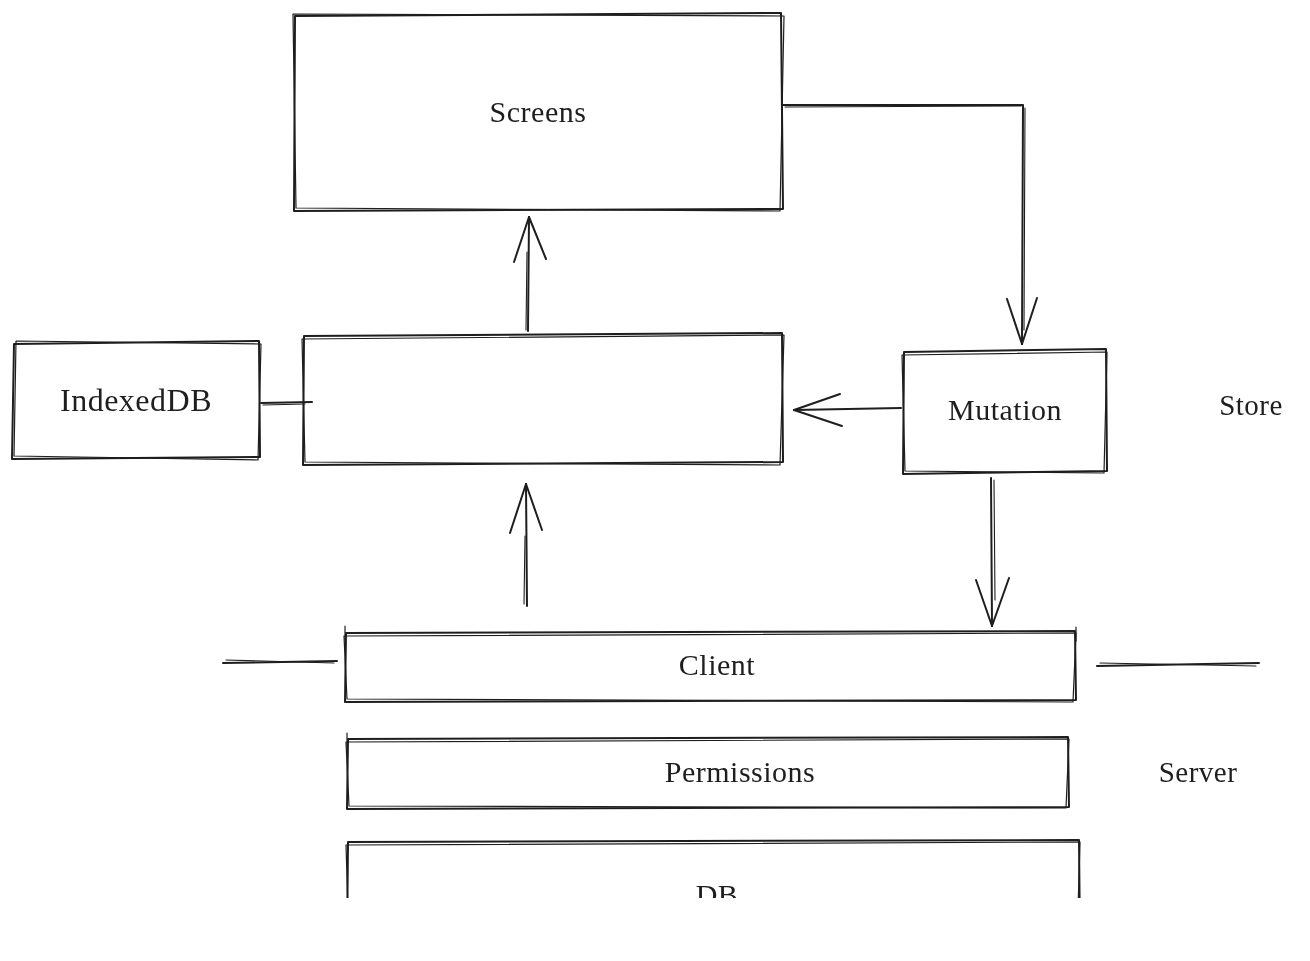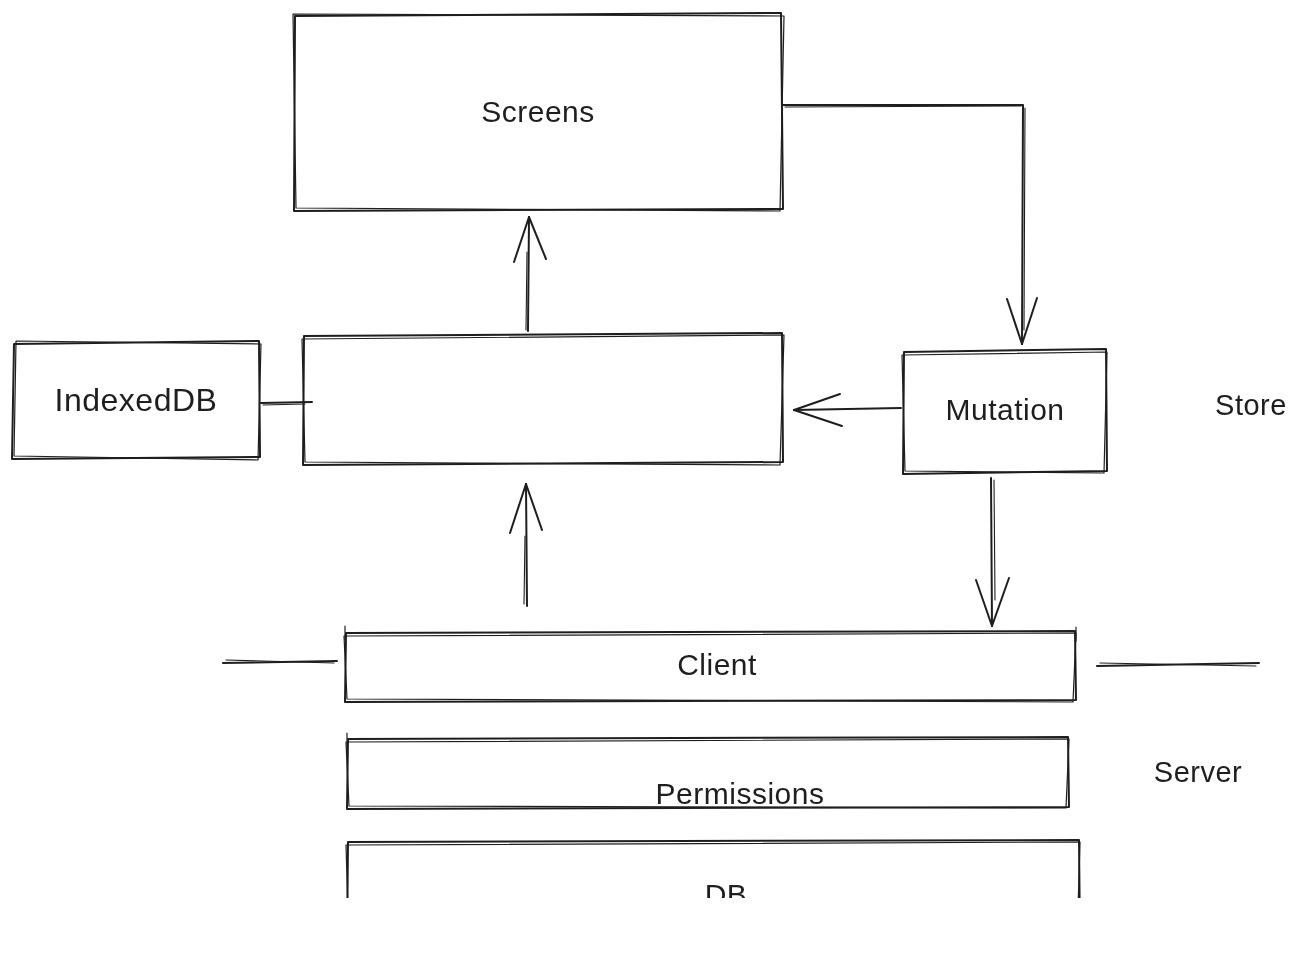--- a/index.html
+++ b/index.html
@@ -6,21 +6,21 @@
     margin: 0;
     padding: 0;
     background: #ffffff;
   }
   .canvas {
     position: relative;
     width: 1310px;
     height: 898px;
     background: #ffffff;
     overflow: hidden;
-    font-family: Liberation Sans, sans-serif;
+    font-family: Liberation Serif, serif;
     color: #1e1e1e;
   }
   .canvas svg {
     position: absolute;
     left: 0;
     top: 0;
   }
   .diagram-label {
     position: absolute;
     transform: translate(-50%, -50%);
@@ -32,23 +32,23 @@
   }
   .region-label {
     font-size: 29px;
   }
   .lbl-screens     { left: 538px;  top: 112px; }
   .lbl-indexeddb   { left: 136px;  top: 400px; font-size: 32px; }
   .lbl-store       { left: 543px;  top: 400px; font-size: 32px; }
   .lbl-mutation    { left: 1005px; top: 410px; text-align: right; }
   .lbl-client      { left: 1251px; top: 405px; }
   .lbl-sockets     { left: 717px;  top: 665px; }
-  .lbl-permissions { left: 740px;  top: 772px; margin-top: 22px; }
+  .lbl-permissions { left: 740px;  top: 772px; }
   .lbl-server      { left: 1198px; top: 772px; }
-  .lbl-db          { left: 717px;  top: 895px; margin-left: 9px; }
+  .lbl-db          { left: 717px;  top: 895px; }
 </style>
 </head>
 <body>
 
 <div class="canvas">
 
   <svg width="1310" height="961" viewBox="0 0 1310 961" fill="none" stroke="#1e1e1e" stroke-width="2" stroke-linecap="round" stroke-linejoin="round">
 
     <g>
       <path d="M295 16 L781 13 L783 209 L294 211 Z" fill="#ffffff"></path>

